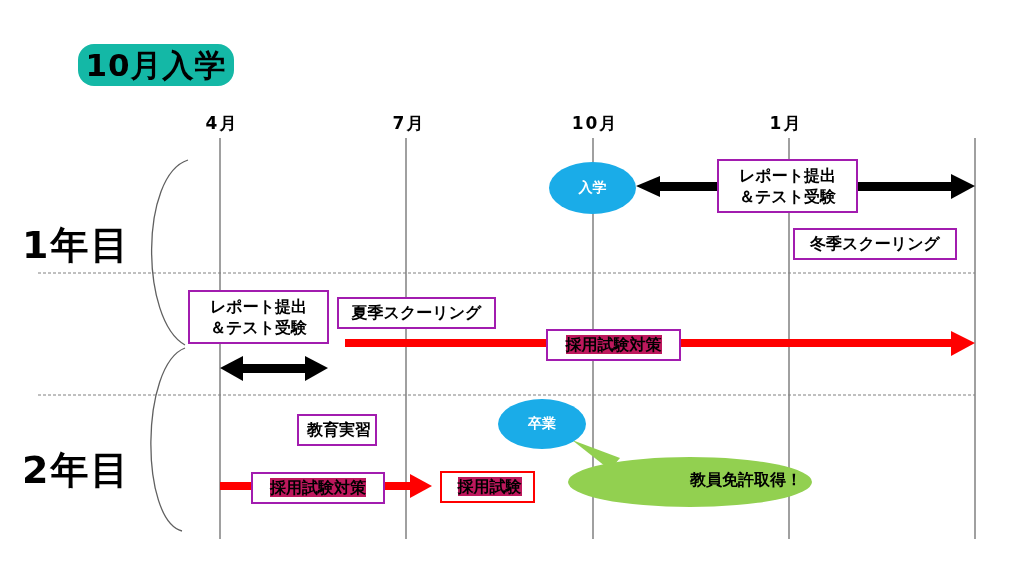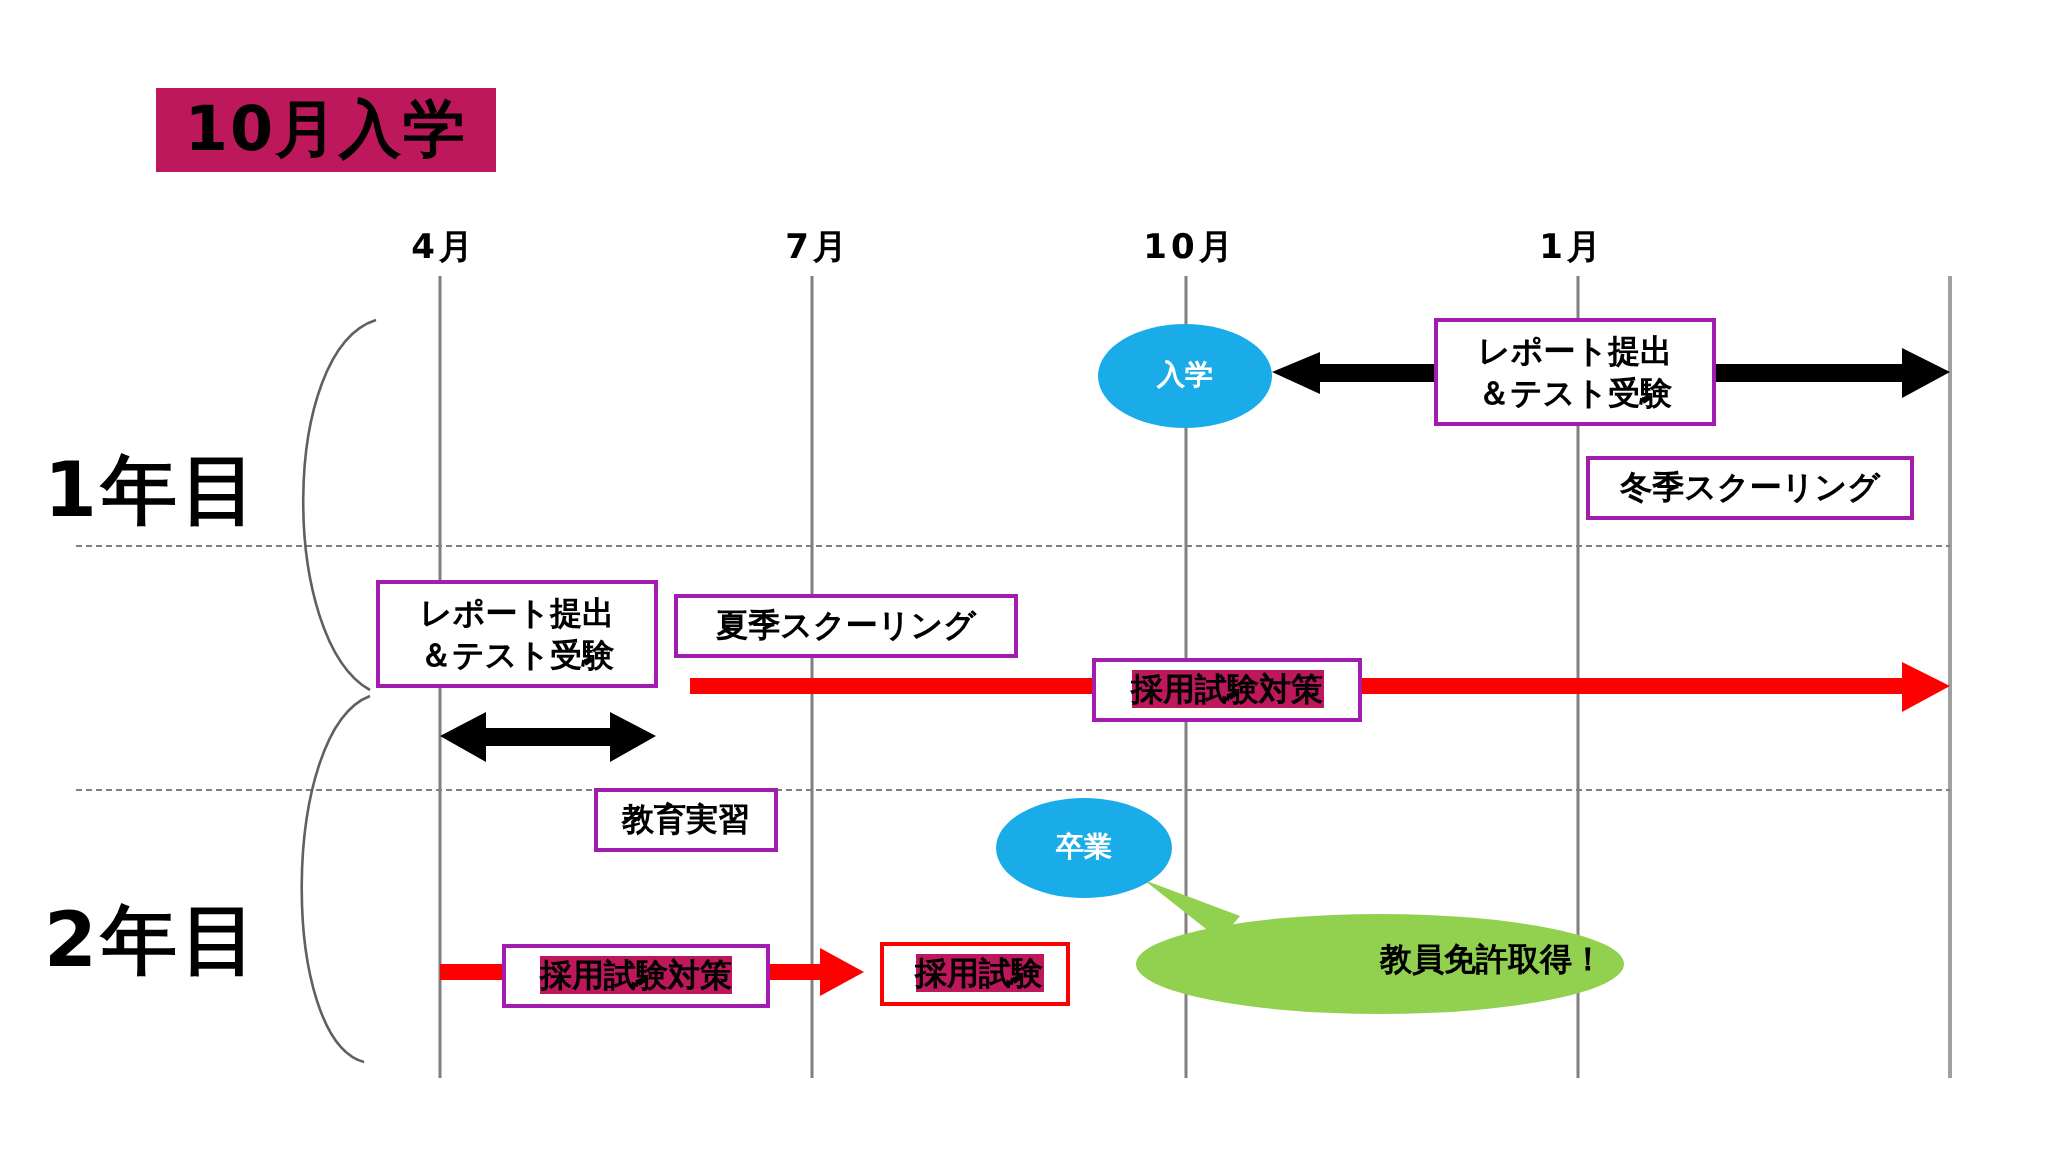--- a/index.html
+++ b/index.html
@@ -1,20 +1,20 @@
 <!DOCTYPE html>
 <html><head>
 <meta charset="utf-8">
 <style>
   html, body { margin: 0; padding: 0; background: #ffffff; }
   body { width: 1024px; height: 576px; position: relative; overflow: hidden;
          font-family: "DejaVu Sans", sans-serif; font-weight: bold; color: #000; }
   .abs { position: absolute; }
-  #title { left: 78px; top: 44px; width: 170px; height: 42px; background: #be185d;
-           font-size: 31px; line-height: 42px; text-align: center; letter-spacing: 1px; }
+  #title { left: 78px; top: 44px; width: 156px; height: 42px; background: #14b8a6;
+           font-size: 31px; line-height: 42px; text-align: center; letter-spacing: 1px; border-radius: 16px; }
   .month { font-size: 17px; top: 112px; transform: translateX(-50%); white-space: nowrap; letter-spacing: 2px; }
   .year-label { font-size: 38px; left: 22px; letter-spacing: 2px; text-align: right; }
   .box { background: #fff; border: 2px solid #a21caf; font-size: 16px; text-align: center;
          box-sizing: border-box; white-space: nowrap; }
   .box.two { line-height: 21px; padding: 4px 8px; }
   .box.one { line-height: 24px; padding: 2px 8px; }
   .red-hl span { background: #be185d; color: #000; }
   .redbox { border-color: #ff0000; }
   .circle { background: #1aace8; color: #fff; border-radius: 50%; font-size: 14px;
             display: flex; align-items: center; justify-content: center; }
@@ -87,29 +87,29 @@
 
 <div class="abs box one" style="left:793px; top:228px; width:164px;">
   <span>冬季スクーリング</span>
 </div>
 
 <div class="abs box two" style="left:188px; top:290px; width:141px;">
   <div>レポート提出</div>
   <div>＆テスト受験</div>
 </div>
 
-<div class="abs box one" style="left:337px; top:297px; width:172px;">
+<div class="abs box one" style="left:337px; top:297px; width:159px;">
   <span>夏季スクーリング</span>
 </div>
 
 <div class="abs box one red-hl" style="left:546px; top:329px; width:135px;">
   <span>採用試験対策</span>
 </div>
 
-<div class="abs box one" style="left:297px; top:394px; width:92px;">
+<div class="abs box one" style="left:297px; top:414px; width:80px;">
   <span>教育実習</span>
 </div>
 
 <div class="abs circle" style="left:498px; top:399px; width:88px; height:50px;">
   <span>卒業</span>
 </div>
 
 <div class="abs" id="bubble-text" style="left:578px; top:470px; width:224px; text-align:right;">教員免許取得！</div>
 
 <div class="abs box one red-hl" style="left:251px; top:472px; width:134px;">

